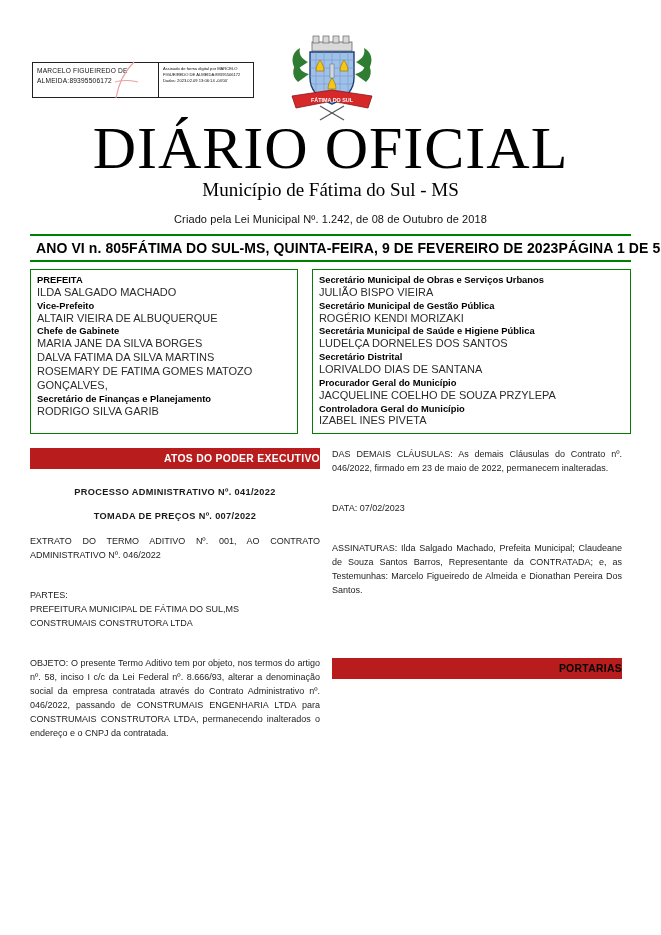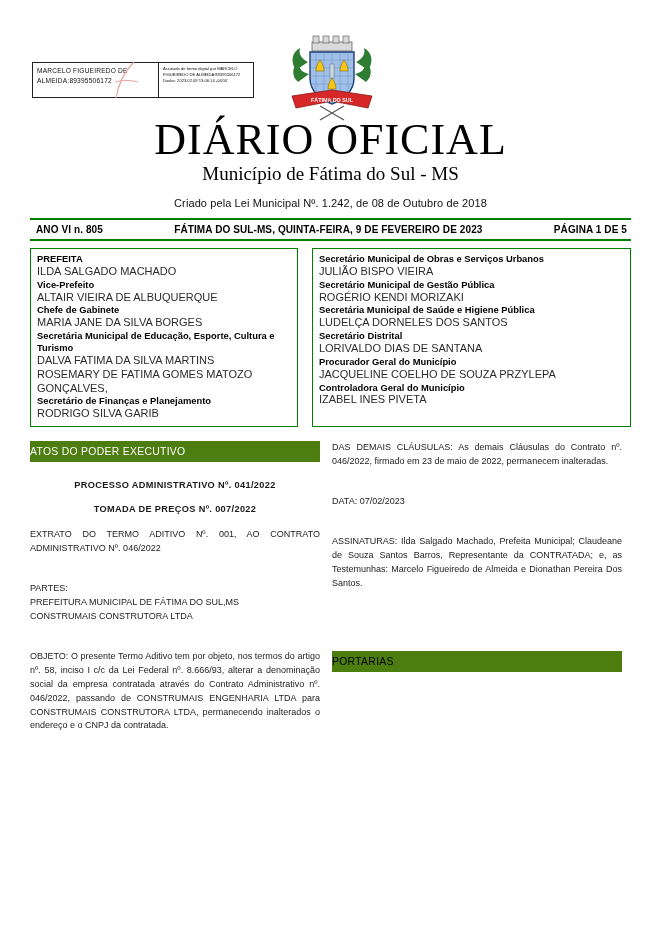--- a/index.html
+++ b/index.html
@@ -12,43 +12,43 @@
   .sig-left{width:118px;padding:3px 3px 0 4px;font-size:6.6px;line-height:1.45;letter-spacing:.2px;color:#111;}
   .sig-div{width:1px;background:#222;}
   .sig-right{flex:1;padding:3px 2px 0 4px;font-size:4.1px;line-height:1.5;color:#111;}
   .sig-swoosh{position:absolute;left:112px;top:60px;width:30px;height:40px;pointer-events:none;}
 
   
   .crest{position:absolute;left:286px;top:26px;width:92px;height:96px;}
 
   
   .masthead{padding-top:118px;text-align:center;}
-  .title-main{font-family:"Liberation Serif",serif;font-size:44px;line-height:1;letter-spacing:1px;color:#000;}
+  .title-main{font-family:"Liberation Serif",serif;font-size:60px;line-height:1;letter-spacing:1px;color:#000;}
   .title-sub{font-family:"Liberation Serif",serif;font-size:19px;line-height:1;margin-top:2px;color:#000;}
   .title-law{font-size:11px;margin-top:14px;color:#111;letter-spacing:.1px;}
 
   
   .datebar{margin-top:9px;border-top:2.4px solid #008000;border-bottom:2.4px solid #008000;
            display:flex;align-items:center;justify-content:space-between;padding:4px 4px 4px 6px;}
-  .datebar span{font-size:10px;font-weight:bold;color:#000;letter-spacing:.1px;white-space:nowrap;}
+  .datebar span{font-size:14px;font-weight:bold;color:#000;letter-spacing:.1px;white-space:nowrap;}
   .db-mid{flex:1;text-align:center;}
   .db-right{text-align:right;}
 
   
   .officials{display:flex;gap:14px;margin-top:7px;}
   .ofbox{border:1.6px solid #008000;padding:4px 5px 5px 6px;box-sizing:border-box;}
   .ofbox.left{width:292px;}
   .ofbox.right{width:348px;}
   .of-role{font-size:9.4px;font-weight:bold;line-height:1.26;color:#000;}
   .of-name{font-size:11px;line-height:1.26;color:#2b2b2b;}
 
   
   .cols{display:flex;gap:12px;margin-top:14px;}
   .col{width:290px;}
-  .banner{background:#4d7c0f;text-align:left;font-size:10.4px;font-weight:normal;
+  .banner{background:#b91c1c;text-align:right;font-size:10.4px;font-weight:bold;
           letter-spacing:.3px;padding:5px 0 5px 0;}
   .banner.white{color:#fff;}
   .banner.black{color:#000;}
   .ctr{text-align:center;font-size:9.2px;font-weight:bold;letter-spacing:.35px;}
   .just{text-align:justify;font-size:9px;line-height:1.55;color:#1c1c1c;}
   .plain{font-size:9px;line-height:1.55;color:#1c1c1c;}
   .sp-18{height:18px;} .sp-14{height:14px;} .sp-26{height:26px;} .sp-60{height:60px;}
 </style>
 </head>
 <body>
@@ -122,21 +122,20 @@
   </div>
 
   <div class="officials">
     <div class="ofbox left">
       <div class="of-role">PREFEITA</div>
       <div class="of-name">ILDA SALGADO MACHADO</div>
       <div class="of-role">Vice-Prefeito</div>
       <div class="of-name">ALTAIR VIEIRA DE ALBUQUERQUE</div>
       <div class="of-role">Chefe de Gabinete</div>
       <div class="of-name">MARIA JANE DA SILVA BORGES</div>
-      <div class="of-role">Secretária Municipal de Educação, Esporte, Cultura e Turismo</div>
       <div class="of-name">DALVA FATIMA DA SILVA MARTINS</div>
       <div class="of-name">ROSEMARY DE FATIMA GOMES MATOZO GONÇALVES,</div>
       <div class="of-role">Secretário de Finanças e Planejamento</div>
       <div class="of-name">RODRIGO SILVA GARIB</div>
     </div>
     <div class="ofbox right">
       <div class="of-role">Secretário Municipal de Obras e Serviços Urbanos</div>
       <div class="of-name">JULIÃO BISPO VIEIRA</div>
       <div class="of-role">Secretário Municipal de Gestão Pública</div>
       <div class="of-name">ROGÉRIO KENDI MORIZAKI</div>

